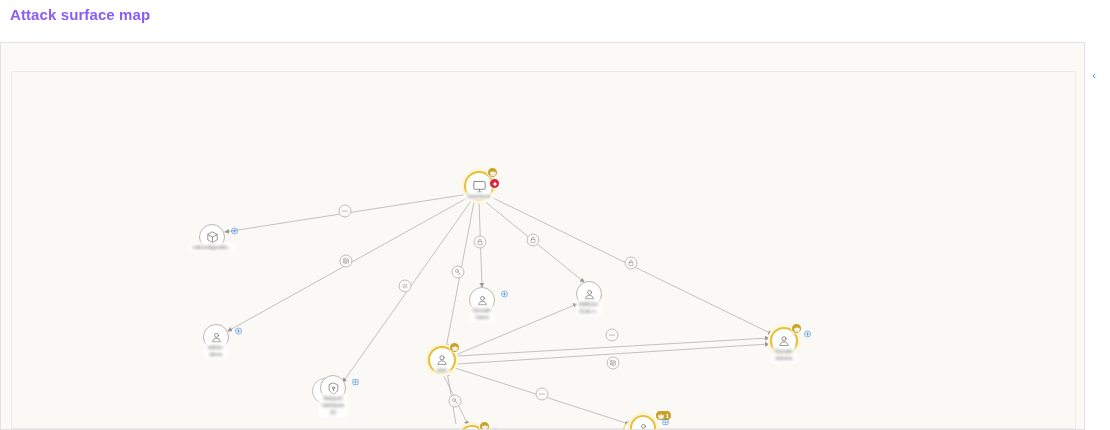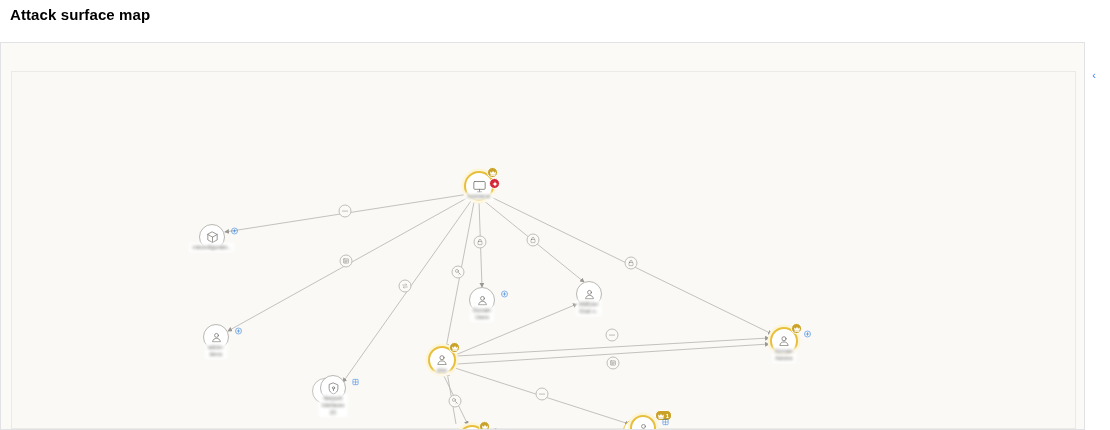--- a/index.html
+++ b/index.html
@@ -8,21 +8,21 @@
     width: 1110px; height: 430px;
     background: #ffffff;
     font-family: "Liberation Sans", sans-serif;
     overflow: hidden;
   }
   #page-title {
     position: absolute;
     left: 10px; top: 6px;
     font-size: 15px;
     font-weight: bold;
-    color: #000000;
+    color: #8b5cf6;
     letter-spacing: .1px;
   }
   #search-row {
     position: absolute;
     left: 0; top: 42px;
     width: 1110px; height: 27px;
     background: #ffffff;
   }
   #search-input {
     position: absolute;

